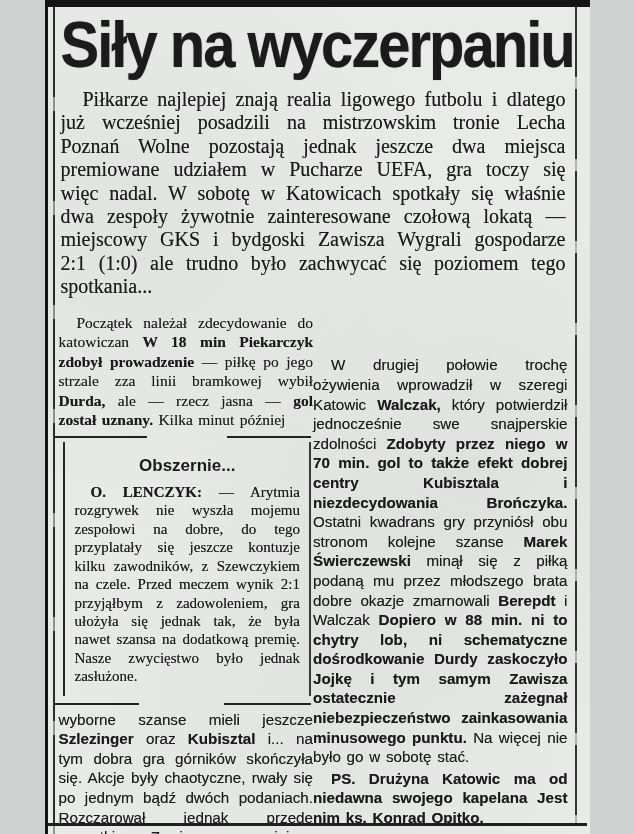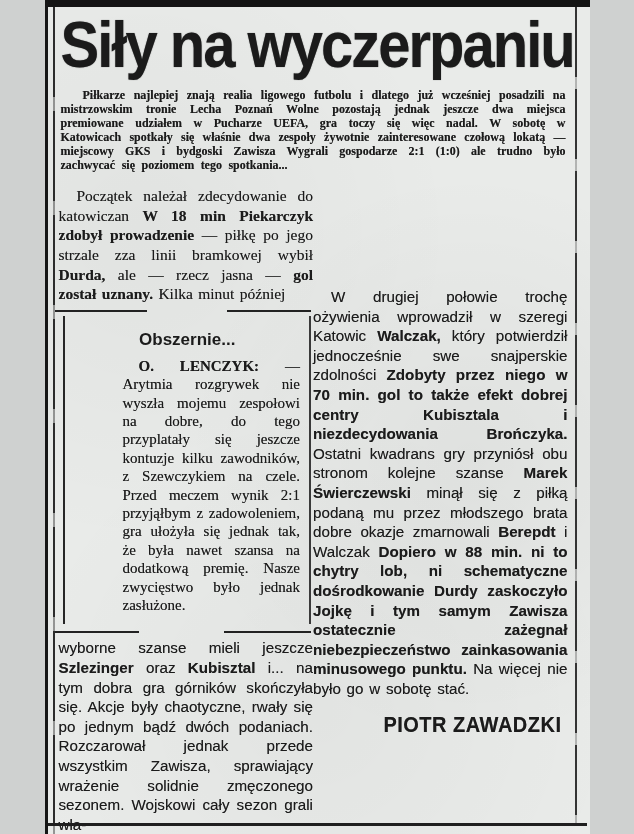--- a/index.html
+++ b/index.html
@@ -33,22 +33,22 @@
     letter-spacing:-2px;
     line-height:1.0;
     white-space:nowrap;
     transform:scaleY(1.12);
     transform-origin:left top;
     text-shadow:0 0 1px rgba(0,0,0,.55);
   }
 
   .lead{
     margin:18px 24px 10px 16px;
-    font-weight:bold;
-    font-size:12px;
+    font-weight:normal;
+    font-size:20px;
     line-height:1.17;
     text-align:justify;
     text-indent:22px;
     word-spacing:3.5px;
     text-shadow:0 0 .5px rgba(0,0,0,.5);
   }
 
   .cols{display:flex;padding:4px 22px 0 14px;align-items:center;}
   .col{flex:1;min-width:0;}
 
@@ -83,21 +83,20 @@
     margin:6px 0 7px 0;
   }
   .box-body{
     font-size:15px;
     line-height:18.4px;
     text-align:justify;
     text-indent:16px;
     word-spacing:1px;
     font-weight:500;
     text-shadow:0 0 .5px rgba(0,0,0,.55);
-    margin-left:48px;
   }
 
   .byline{
     margin:14px 6px 0 0;
     text-align:right;
     font-family:"Liberation Sans", sans-serif;
     font-weight:bold;
     font-size:20px;
     letter-spacing:.5px;
     transform:scaleY(1.08);
@@ -129,17 +128,18 @@
         <div class="box-title">Obszernie...</div>
         <div class="box-body serif"><span class="b">O. LENCZYK:</span><span> — </span><span>Arytmia rozgrywek nie wyszła mojemu zespołowi na dobre, do tego przyplatały się jeszcze kontuzje kilku zawodników, z Szewczykiem na czele. Przed meczem wynik 2:1 przyjąłbym z zadowoleniem, gra ułożyła się jednak tak, że była nawet szansa na dodatkową premię. Nasze zwycięstwo było jednak zasłużone.</span></div>
         <div class="dash-row dash-bottom"></div>
       </div>
 
       <p class="para sans"><span>wyborne szanse mieli jeszcze </span><span class="b">Szlezinger</span><span> oraz </span><span class="b">Kubisztal</span><span> i... na tym dobra gra górników skończyła się. Akcje były chaotyczne, rwały się po jednym bądź dwóch podaniach. Rozczarował jednak przede wszystkim Zawisza, sprawiający wrażenie solidnie zmęczonego sezonem. Wojskowi cały sezon grali wła-</span></p>
     </div>
 
     <div class="col">
       <p class="para sans indent"><span>W drugiej połowie trochę ożywienia wprowadził w szeregi Katowic </span><span class="b">Walczak,</span><span> który potwierdził jednocześnie swe snajperskie zdolności </span><span class="b">Zdobyty przez niego w 70 min. gol to także efekt dobrej centry Kubisztala i niezdecydowania Brończyka.</span><span> Ostatni kwadrans gry przyniósł obu stronom kolejne szanse </span><span class="b">Marek Świerczewski</span><span> minął się z piłką podaną mu przez młodszego brata dobre okazje zmarnowali </span><span class="b">Berepdt</span><span> i Walczak </span><span class="b">Dopiero w 88 min. ni to chytry lob, ni schematyczne dośrodkowanie Durdy zaskoczyło Jojkę i tym samym Zawisza ostatecznie zażegnał niebezpieczeństwo zainkasowania minusowego punktu.</span><span> Na więcej nie było go w sobotę stać.</span></p>
+      <p class="para sans indent"><span class="b">PS. Drużyna Katowic ma od niedawna swojego kapelana Jest nim ks. Konrad Opitko.</span></p>
       <div class="byline">PIOTR ZAWADZKI</div>
     </div>
 
   </div>
 </div>
 
 </body></html>

